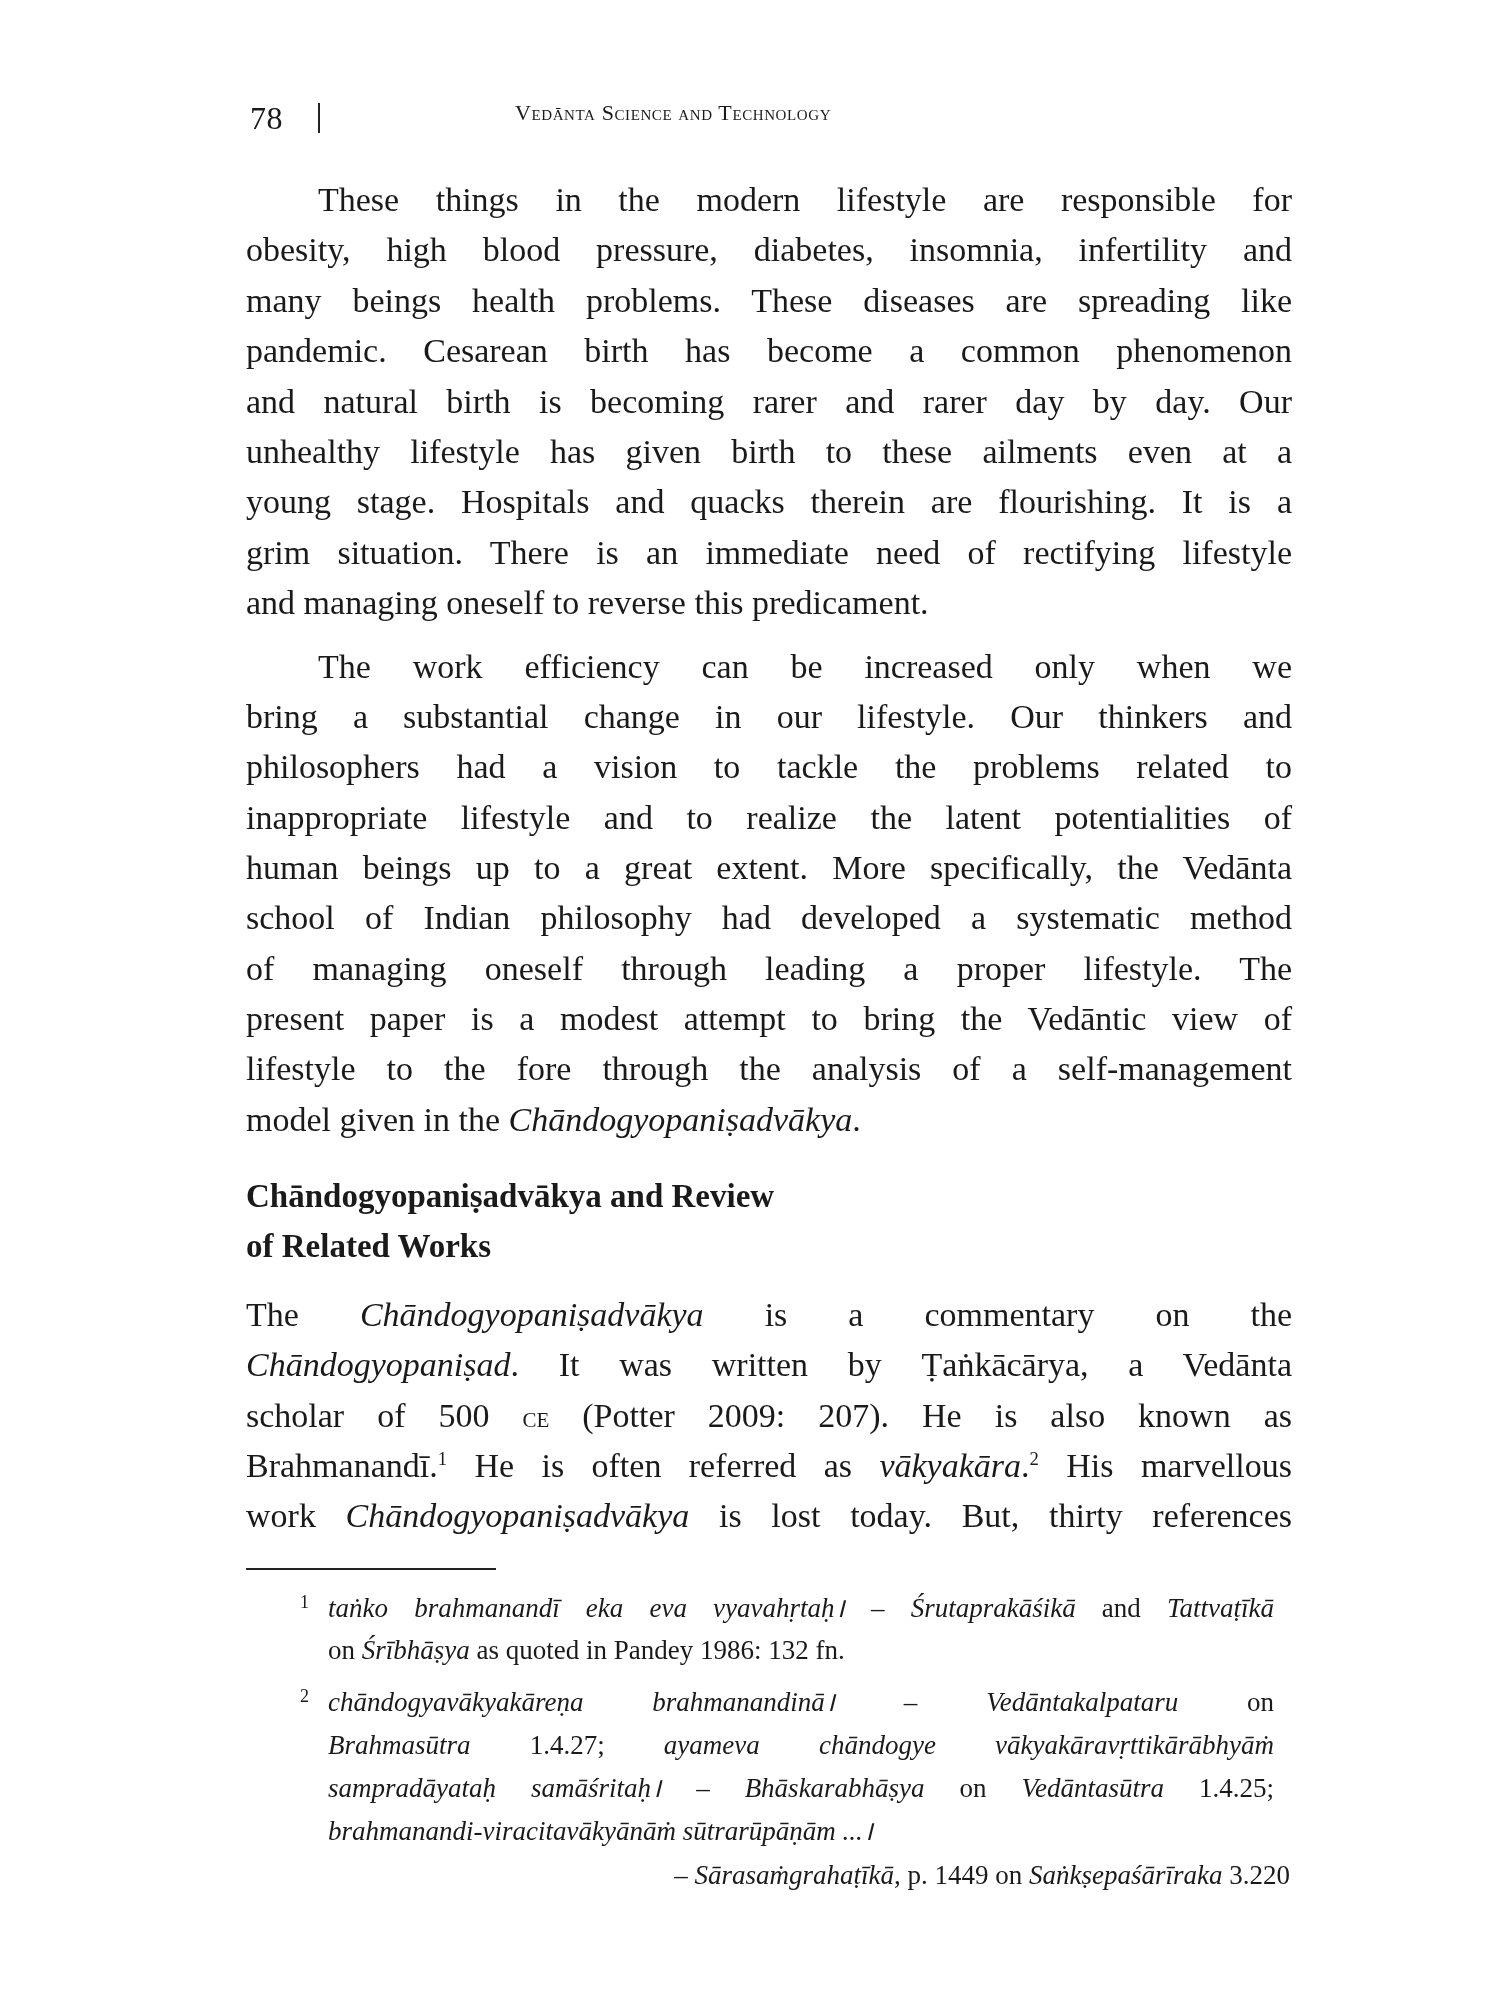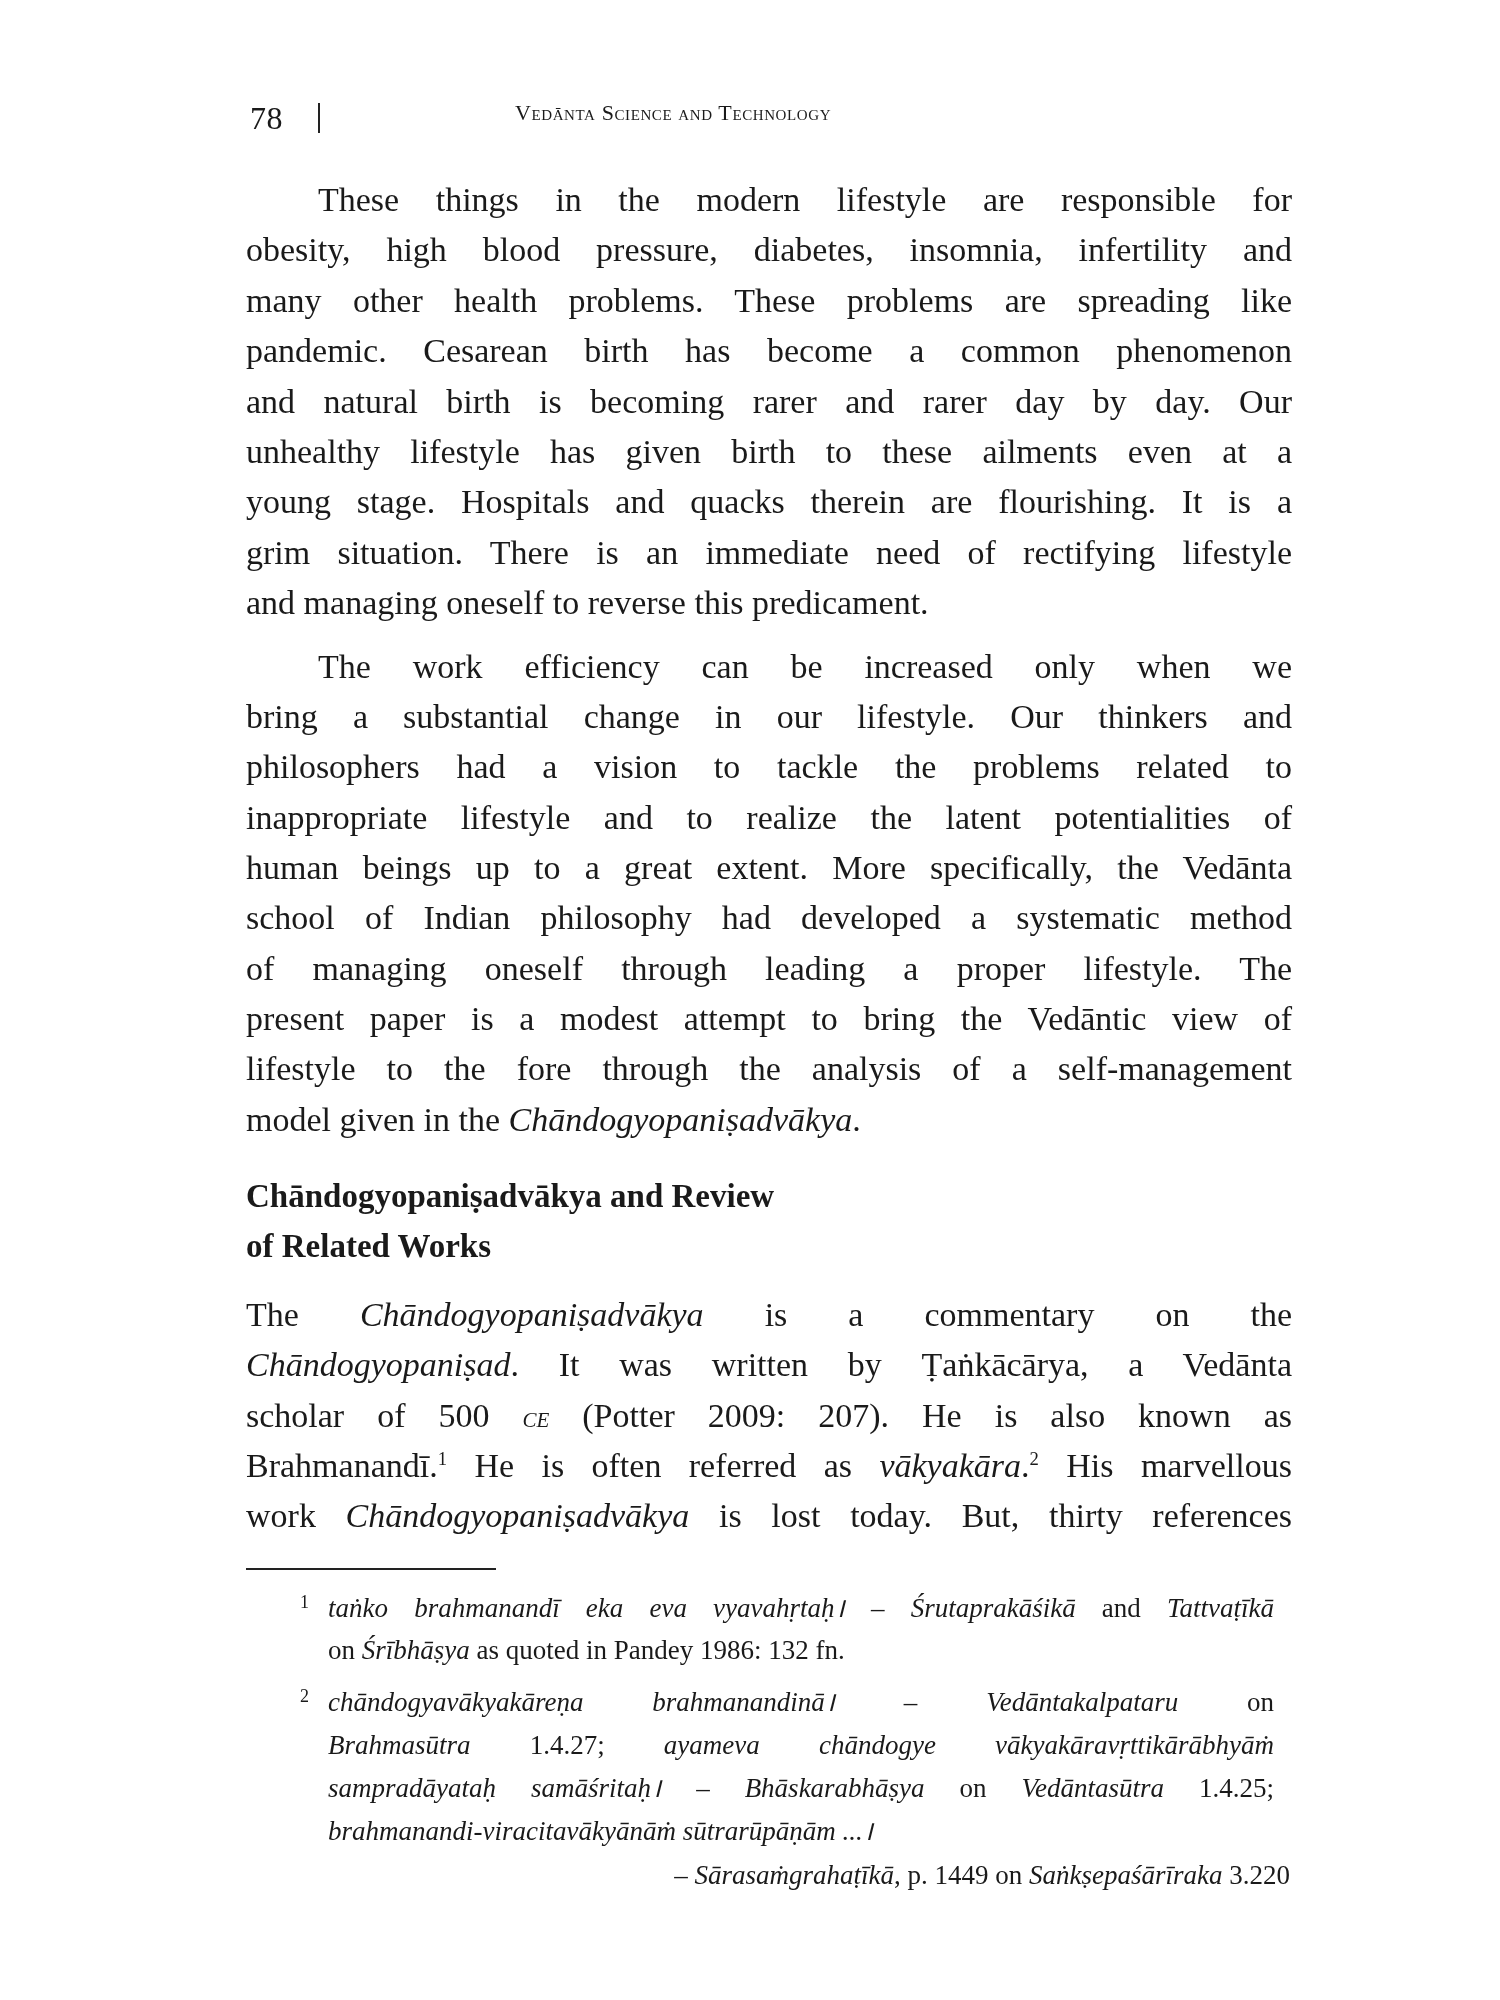--- a/index.html
+++ b/index.html
@@ -6,39 +6,39 @@
   body{width:1500px;height:2000px;position:relative;overflow:hidden;color:#1a1a1a;font-family:"Liberation Serif","DejaVu Serif",serif;}
   .hdr{position:absolute;top:100px;font-size:32px;letter-spacing:0.5px;}
   .pnum{left:250px;}
   .pbar{left:318px;top:103px;width:2px;height:30px;background:#222;position:absolute;}
   .rtitle{left:515px;font-variant:small-caps;font-size:22px;letter-spacing:0.6px;}
   .line{position:absolute;left:246px;width:1046px;font-size:34px;line-height:44px;height:44px;white-space:nowrap;text-align:justify;text-align-last:justify;}
   .line.last{text-align-last:left;}
   .ind{left:318px;width:974px;}
   .h2{position:absolute;left:246px;font-weight:bold;font-size:33px;white-space:nowrap;}
   i{font-style:italic;text-align:center;}
-  .sc{font-variant:small-caps;font-size:0.9em;font-style:italic;}
+  .sc{font-variant:small-caps;font-size:0.9em;}
   sup{font-size:0.55em;vertical-align:super;line-height:0;}
   .rule{position:absolute;left:246px;top:1568px;width:250px;height:2px;background:#222;}
   .fn{position:absolute;left:328px;width:946px;font-size:27px;line-height:36px;height:36px;white-space:nowrap;text-align:justify;text-align-last:justify;}
   .fn.last{text-align-last:left;}
   .fnnum{position:absolute;left:300px;font-size:18px;}
   .fnright{position:absolute;right:210px;font-size:27px;white-space:nowrap;}
 </style>
 </head>
 <body>
 
 <div class="hdr pnum">78</div>
 <div class="pbar"></div>
 <div class="hdr rtitle">Vedānta Science and Technology</div>
 
 <div>
   <div class="line ind" style="top:178px">These things in the modern lifestyle are responsible for</div>
   <div class="line" style="top:228px">obesity, high blood pressure, diabetes, insomnia, infertility and</div>
-  <div class="line" style="top:279px">many other health problems. These problems are spreading like</div>
+  <div class="line" style="top:279px">many beings health problems. These diseases are spreading like</div>
   <div class="line" style="top:329px">pandemic. Cesarean birth has become a common phenomenon</div>
   <div class="line" style="top:380px">and natural birth is becoming rarer and rarer day by day. Our</div>
   <div class="line" style="top:430px">unhealthy lifestyle has given birth to these ailments even at a</div>
   <div class="line" style="top:480px">young stage. Hospitals and quacks therein are flourishing. It is a</div>
   <div class="line" style="top:531px">grim situation. There is an immediate need of rectifying lifestyle</div>
   <div class="line last" style="top:581px">and managing oneself to reverse this predicament.</div>
 </div>
 
 <div>
   <div class="line ind" style="top:645px">The work efficiency can be increased only when we</div>

